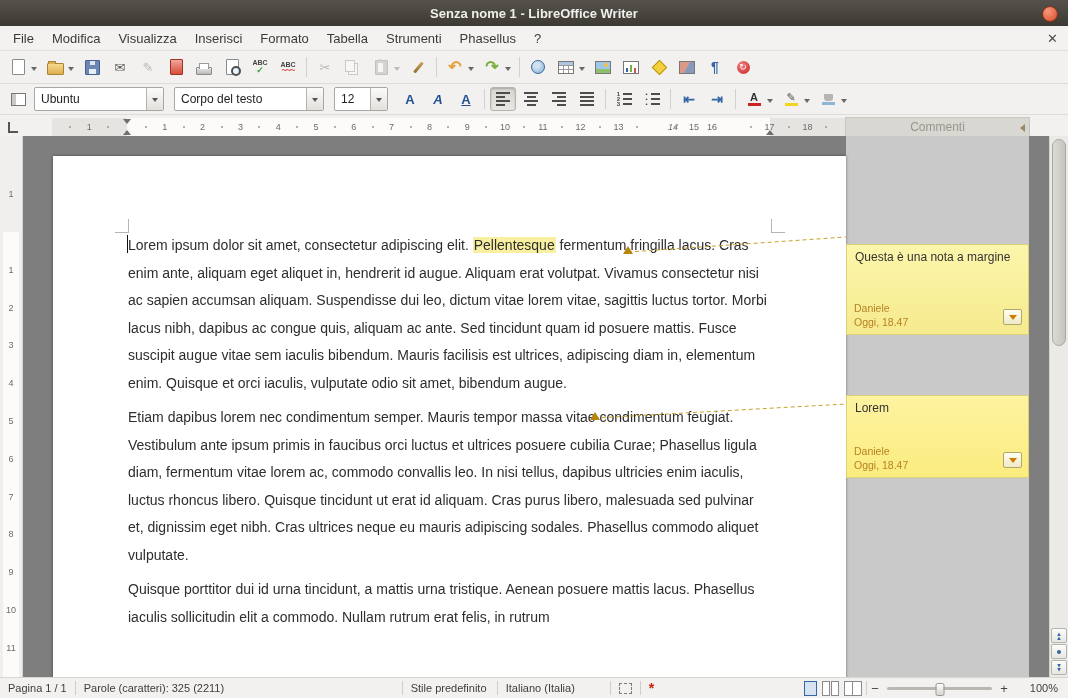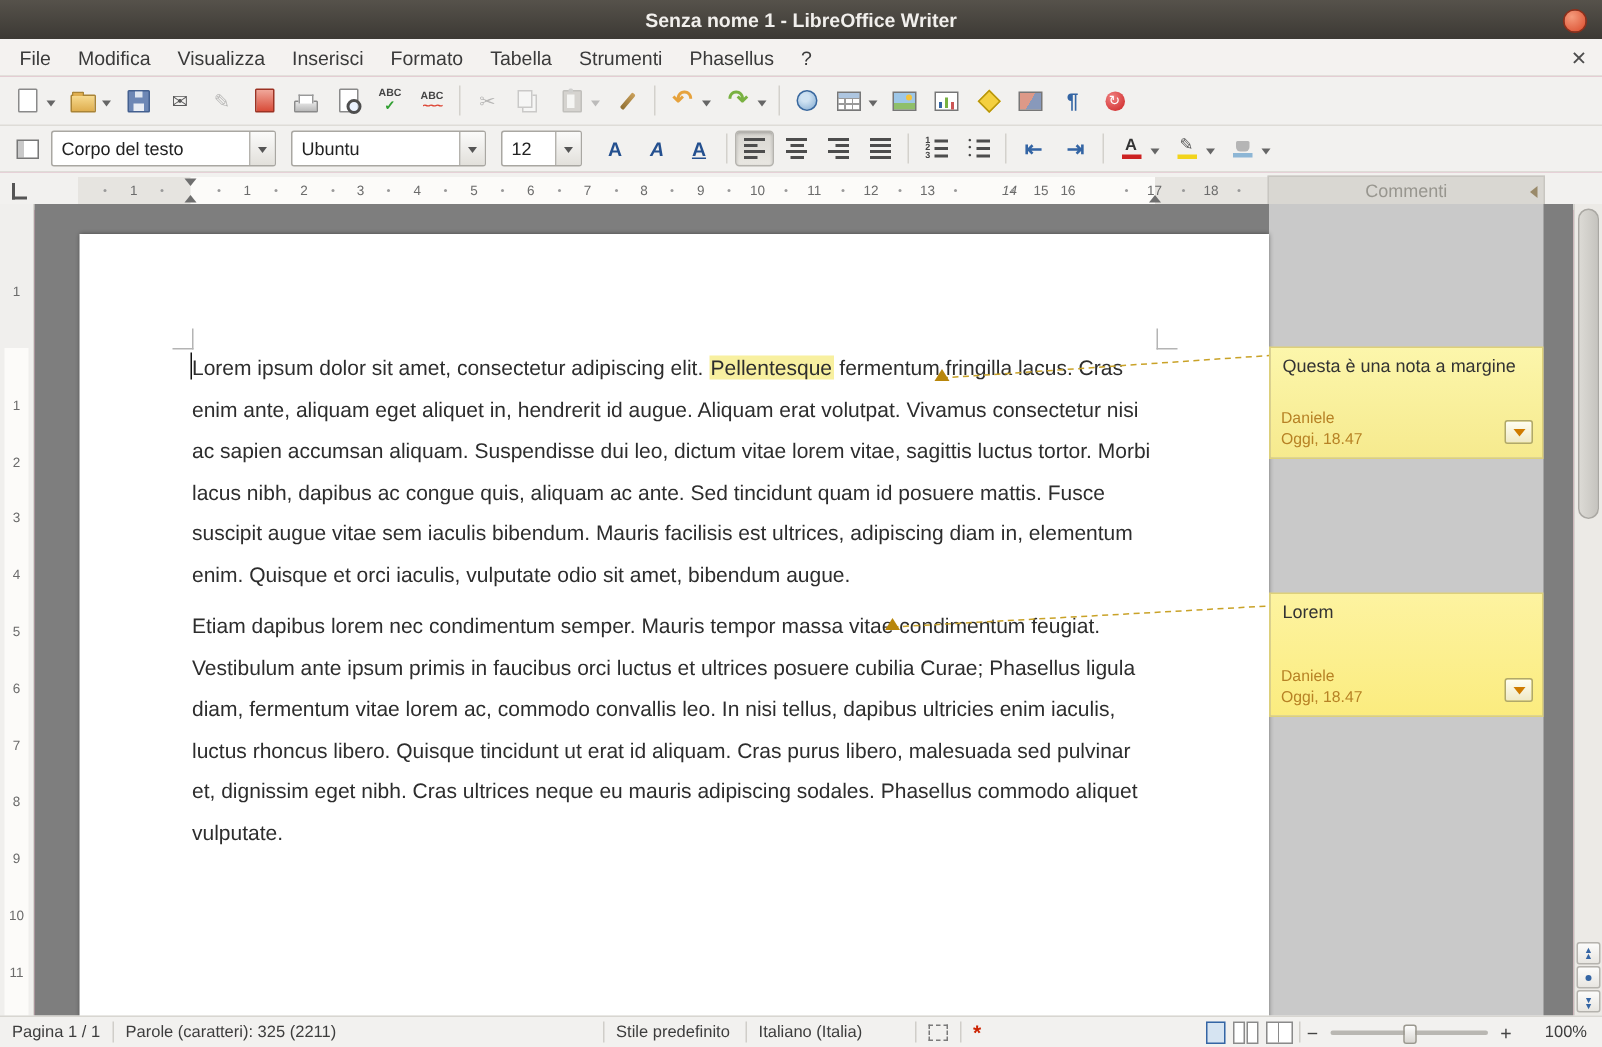--- a/index.html
+++ b/index.html
@@ -1,17 +1,17 @@
 <!DOCTYPE html>
 <html><head>
 <meta charset="utf-8">
 <style>
   html,body{margin:0;padding:0;background:#555}
   .app{position:relative;width:1068px;height:698px;overflow:hidden;
-       font-family:"Liberation Sans", sans-serif;background:#be185d;
+       font-family:"Liberation Sans", sans-serif;background:#5eead4;
        -webkit-font-smoothing:antialiased}
   
   .titlebar{height:26px;background:linear-gradient(#56524b,#3c3934);display:flex;
             align-items:center;justify-content:center;position:relative}
   .titlebar .wtitle{color:#f1efec;font-size:13px;font-weight:bold}
   .close-circle{position:absolute;right:10px;top:6px;width:14px;height:14px;border-radius:50%;
             background:radial-gradient(circle at 35% 30%,#f59b7c,#d94a2b);border:1px solid #8c2f1b;cursor:default}
   
   .menubar{height:24px;background:#f4f2f0;border-bottom:1px solid #e2e0db;display:flex;
            align-items:center;font-size:13px;color:#3a3a3a;padding-left:4px;position:relative}
@@ -324,26 +324,26 @@
     </div>
 
   <div class="toolbar toolbar2">
     <span id="fmt-pre" style="display:flex;align-items:center">
         <button class="tbtn" title="styles-sidebar">
           <span class="icw">
             <i class="istyles"></i>
           </span>
         </button>
       </span>
+    <span class="combo" style="width:128px">
+      <span class="cval" style="flex:1">Ubuntu</span>
+      <span class="carr"></span>
+    </span>
     <span class="combo" style="width:148px">
       <span class="cval" style="flex:1">Corpo del testo</span>
-      <span class="carr"></span>
-    </span>
-    <span class="combo" style="width:128px">
-      <span class="cval" style="flex:1">Ubuntu</span>
       <span class="carr"></span>
     </span>
     <span class="combo" style="width:52px">
       <span class="cval" style="flex:1">12</span>
       <span class="carr"></span>
     </span>
     <span id="fmt-buttons" style="display:flex;align-items:center">
         <button class="tbtn" title="bold">
           <span class="icw">
             <span class="fA">A</span>
@@ -550,24 +550,25 @@
     <div class="canvas">
       <div class="comment-pane"></div>
 
       <div class="page">
         <span class="crop tl"></span>
         <span class="crop tr"></span>
         <span class="caret"></span>
         <div class="page-text">
           <p><span>Lorem ipsum dolor sit amet, consectetur adipiscing elit. </span><span class="hl" id="hl" style="background: rgb(248, 240, 160);">Pellentesque</span><span> fermentum fringilla lacus. Cras enim ante, aliquam eget aliquet in, hendrerit id augue. Aliquam erat volutpat. Vivamus consectetur nisi ac sapien accumsan aliquam. Suspendisse dui leo, dictum vitae lorem vitae, sagittis luctus tortor. Morbi lacus nibh, dapibus ac congue quis, aliquam ac ante. Sed tincidunt quam id posuere mattis. Fusce suscipit augue vitae sem iaculis bibendum. Mauris facilisis est ultrices, adipiscing diam in, elementum enim. Quisque et orci iaculis, vulputate odio sit amet, bibendum augue.</span></p>
           <p>Etiam dapibus lorem nec condimentum semper. Mauris tempor massa vitae condimentum feugiat. Vestibulum ante ipsum primis in faucibus orci luctus et ultrices posuere cubilia Curae; Phasellus ligula diam, fermentum vitae lorem ac, commodo convallis leo. In nisi tellus, dapibus ultricies enim iaculis, luctus rhoncus libero. Quisque tincidunt ut erat id aliquam. Cras purus libero, malesuada sed pulvinar et, dignissim eget nibh. Cras ultrices neque eu mauris adipiscing sodales. Phasellus commodo aliquet vulputate.</p>
+          <p>Quisque porttitor dui id urna tincidunt, a mattis urna tristique. Aenean posuere mattis lacus. Phasellus iaculis sollicitudin elit a commodo. Nullam rutrum erat felis, in rutrum</p>
         </div>
       </div>
 
-      <div class="comment" id="comment-0" style="top: 95px; height: 75px; background: linear-gradient(rgb(252, 246, 171), rgb(246, 234, 142));">
+      <div class="comment" id="comment-0" style="top: 108px; height: 91px; background: linear-gradient(rgb(252, 246, 171), rgb(246, 234, 142));">
         <div class="ctitle">Questa è una nota a margine</div>
         <div class="cmeta">
           <div>Daniele</div>
           <div>Oggi, 18.47</div>
         </div>
         <button class="cdd">
             <span class="cddarr"></span>
           </button>
       </div>
 

